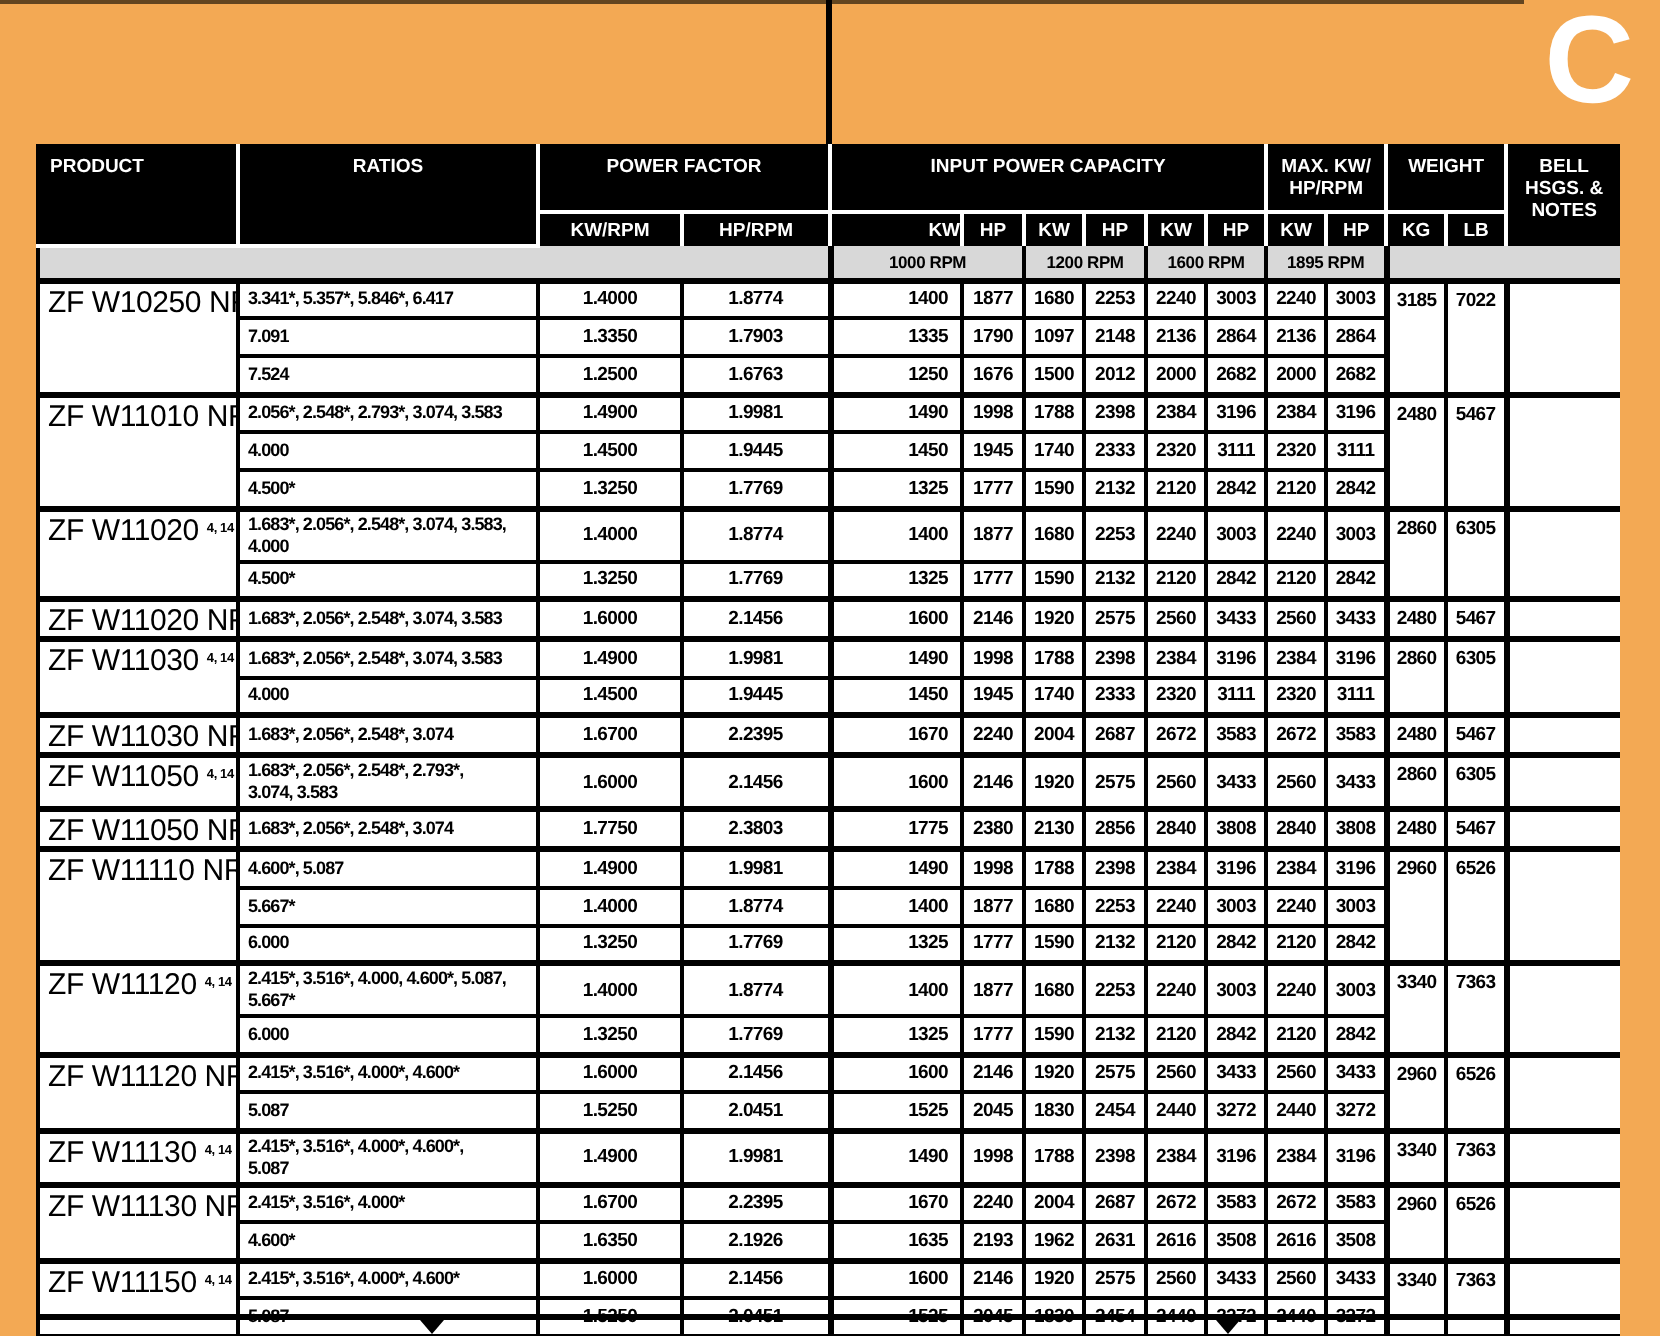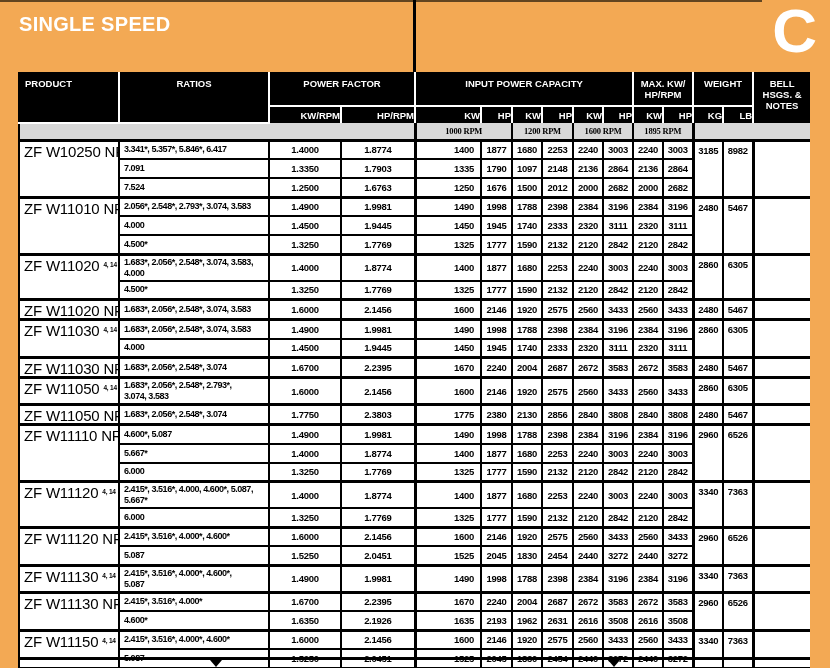--- a/index.html
+++ b/index.html
@@ -21,30 +21,30 @@
   table.spec { border-collapse:collapse; table-layout:fixed; width:792px; background:#fff;
                border:2px solid #000; }
 
   
   thead th { background:#000; color:#fff; font-size:9.5px; font-weight:bold;
              line-height:11px; vertical-align:top; padding:4px 1px 0 1px;
              border:2px solid #fff; }
   tr.hdrA th { height:33px; border-top:none; }
   tr.hdrA th:first-child { border-left:none; }
   tr.hdrA th:last-child  { border-right:none; }
-  tr.hdrB th { height:17px; padding:0; vertical-align:middle; border-bottom:none;text-align:right; }
+  tr.hdrB th { height:17px; padding:0; vertical-align:middle; border-bottom:none; }
   th.th-product { text-align:left; padding-left:5px; }
   th.th-bell { border-bottom:none; }
   th.thk1 { text-align:right; padding-right:7px; }
 
   
   tr.rpmrow td { background:#D8D8D8; height:17px; font-size:8.5px; font-weight:bold;
                  color:#000; text-align:center; vertical-align:middle;
                  border:none; letter-spacing:-.2px; }
-  tr.rpmrow td.rpm { border-left:2px solid #000;font-family:Liberation Serif, serif; }
+  tr.rpmrow td.rpm { border-left:2px solid #000; }
   tr.rpmrow td.rpm-first { border-left:3px solid #000; }
   tr.rpmrow td.rpm-blank-right { border-left:3px solid #000; }
 
   
   tbody td { border:2px solid #000; background:#fff; color:#000;
              font-size:9.5px; font-weight:bold; letter-spacing:-.3px;
              line-height:11px; text-align:center; vertical-align:middle;
              padding:1px 2px; overflow:hidden; }
   tr.rstd td { height:19px; }
   tr.rtall td { height:26px; }
@@ -69,21 +69,20 @@
   .arrow1 { left:210px; }
   .arrow2 { left:608px; }
 </style>
 </head>
 <body>
 
 <div class="page" style="--orange: #F3A954;">
   <div class="top-edge"></div>
 
   <div class="title">
-    <div>SINGLE SPEED</div>
   </div>
 
   <div class="section-letter">C</div>
   <div class="top-divider"></div>
 
   <div class="table-clip">
     <table class="spec">
       <colgroup>
         <col style="width:100px">
           <col style="width:150px">
@@ -142,21 +141,21 @@
             <td class="pf-cell">1.8774</td>
             <td class="val-cell k1">1400</td>
             <td class="val-cell">1877</td>
             <td class="val-cell">1680</td>
             <td class="val-cell">2253</td>
             <td class="val-cell">2240</td>
             <td class="val-cell">3003</td>
             <td class="val-cell">2240</td>
             <td class="val-cell h4">3003</td>
             <td class="wt-cell" rowspan="3">3185</td>
-            <td class="wt-cell lbcol" rowspan="3">8982</td>
+            <td class="wt-cell lbcol" rowspan="3">7022</td>
             <td class="bell-cell" rowspan="3"></td>
           </tr>
           <tr class="rstd">
             <td class="ratio-cell">7.091</td>
             <td class="pf-cell">1.3350</td>
             <td class="pf-cell">1.7903</td>
             <td class="val-cell k1">1335</td>
             <td class="val-cell">1790</td>
             <td class="val-cell">1097</td>
             <td class="val-cell">2148</td>

